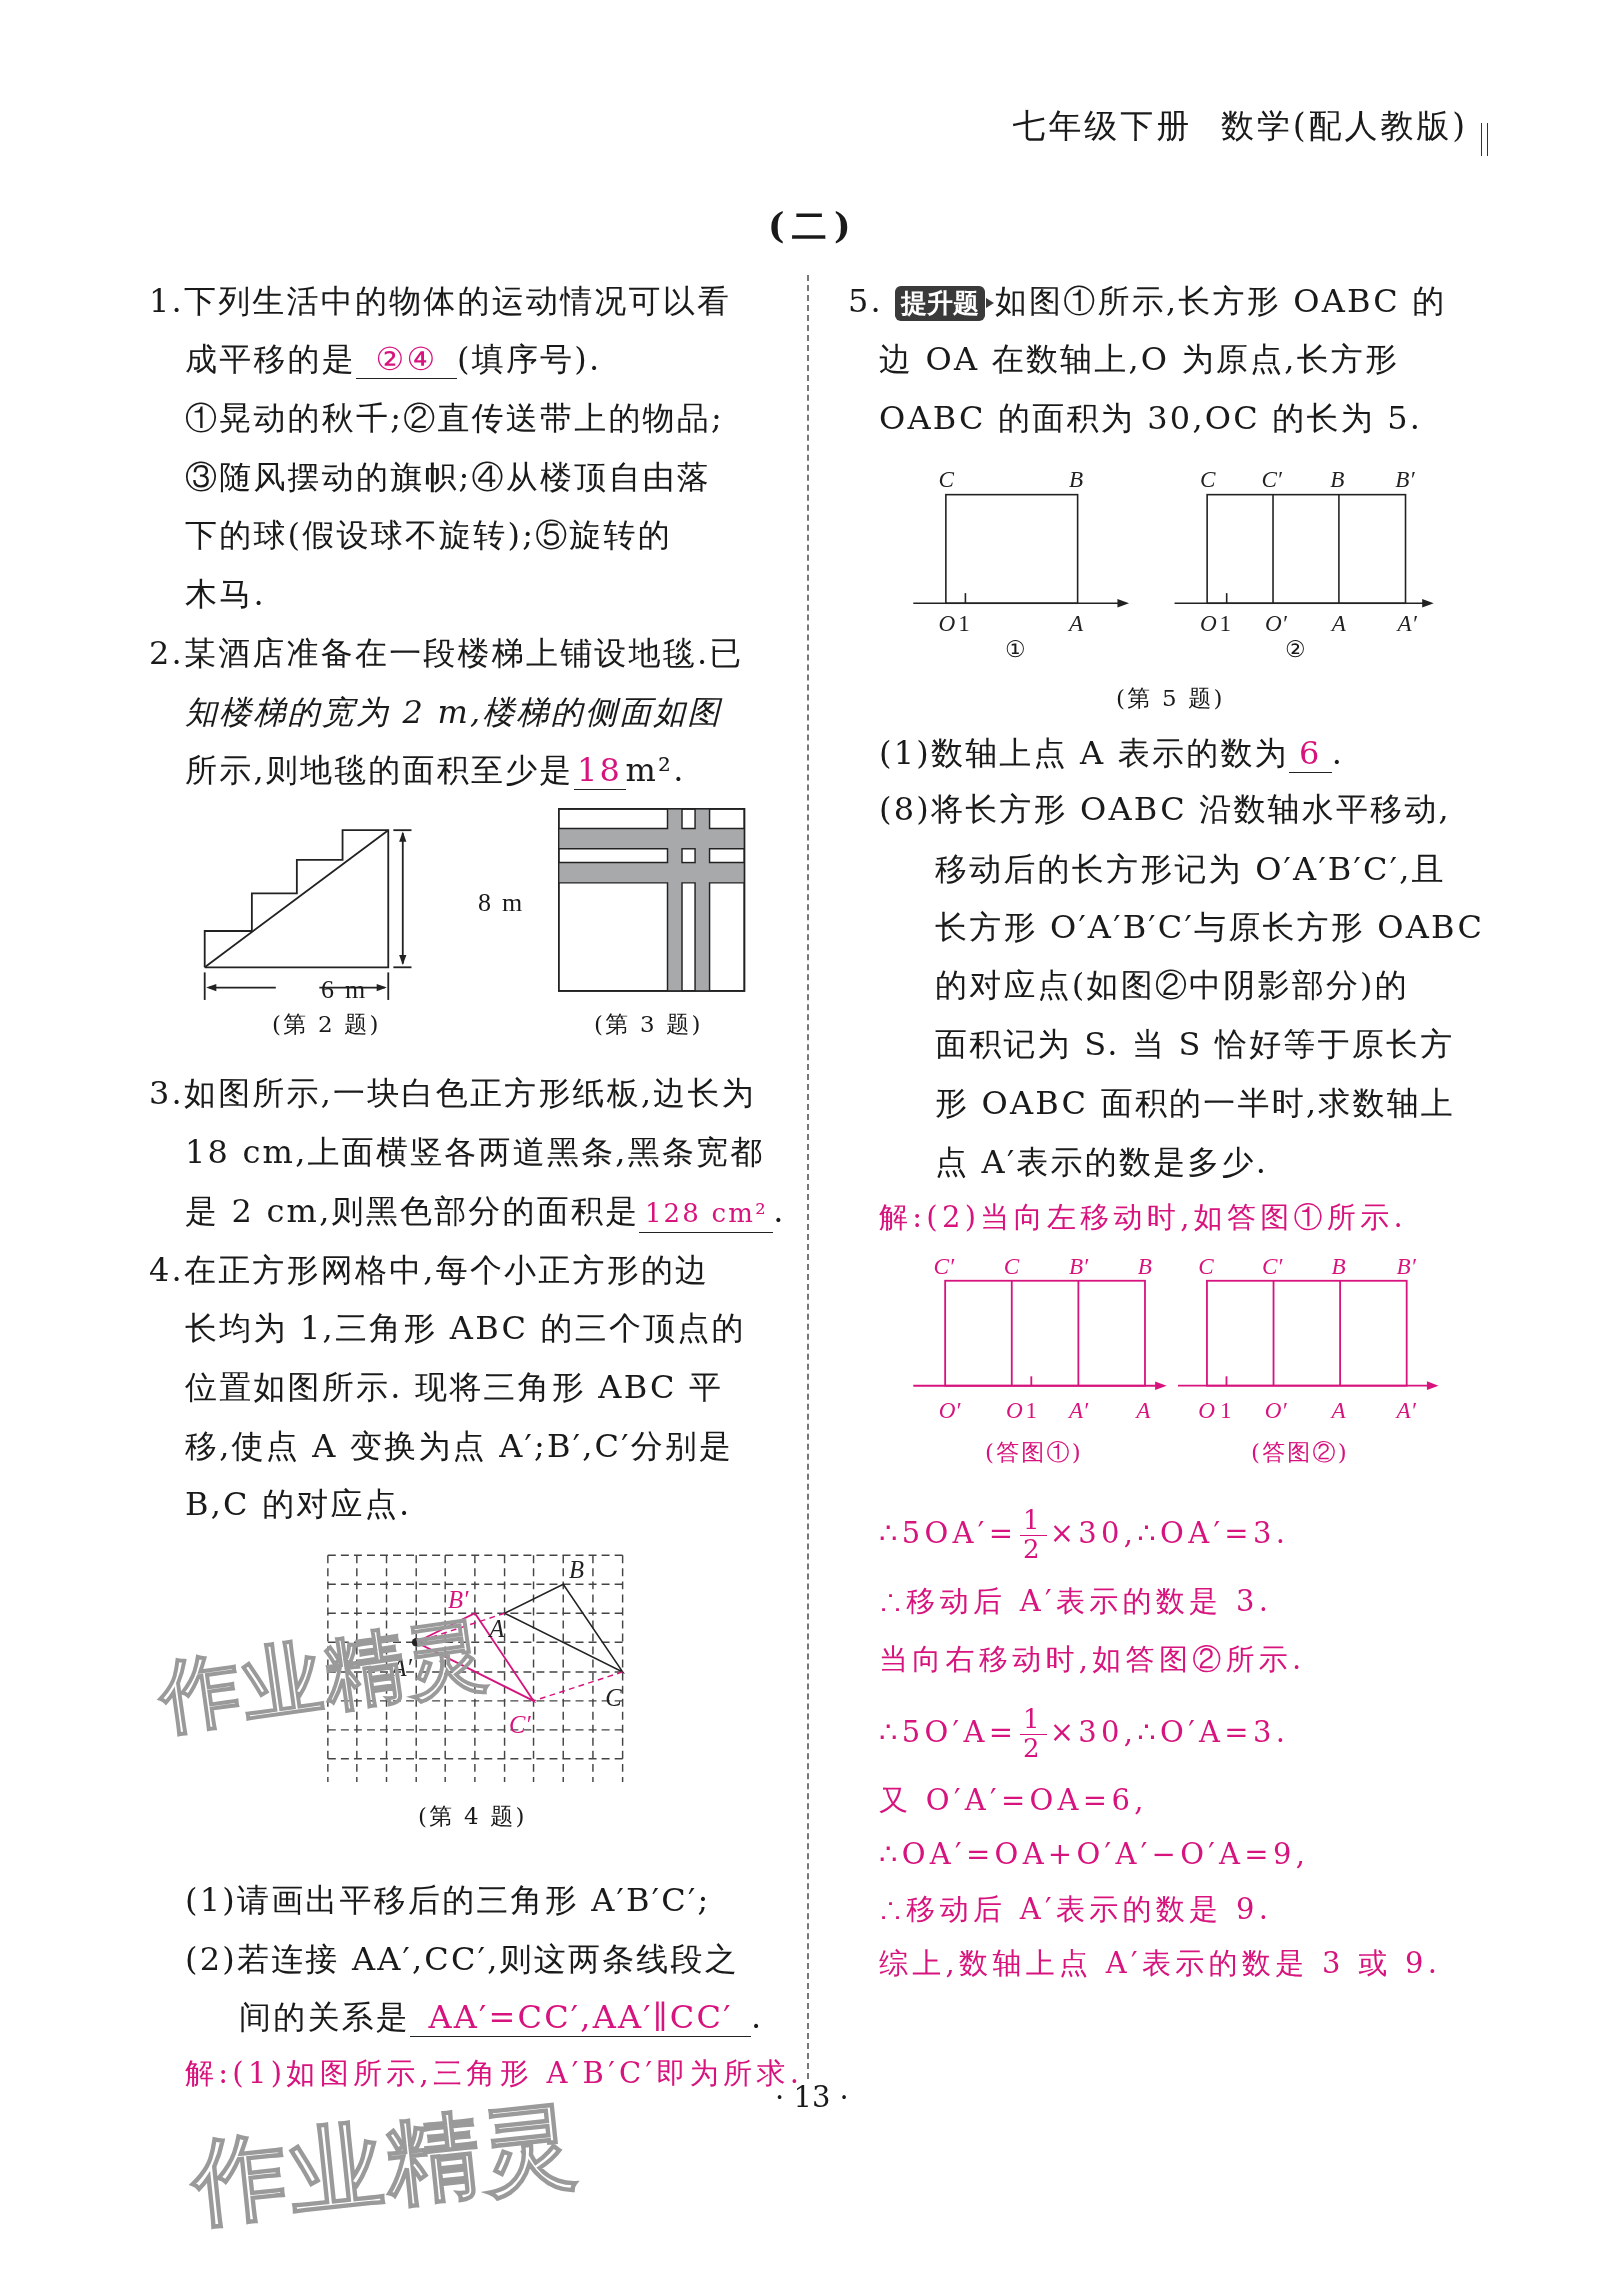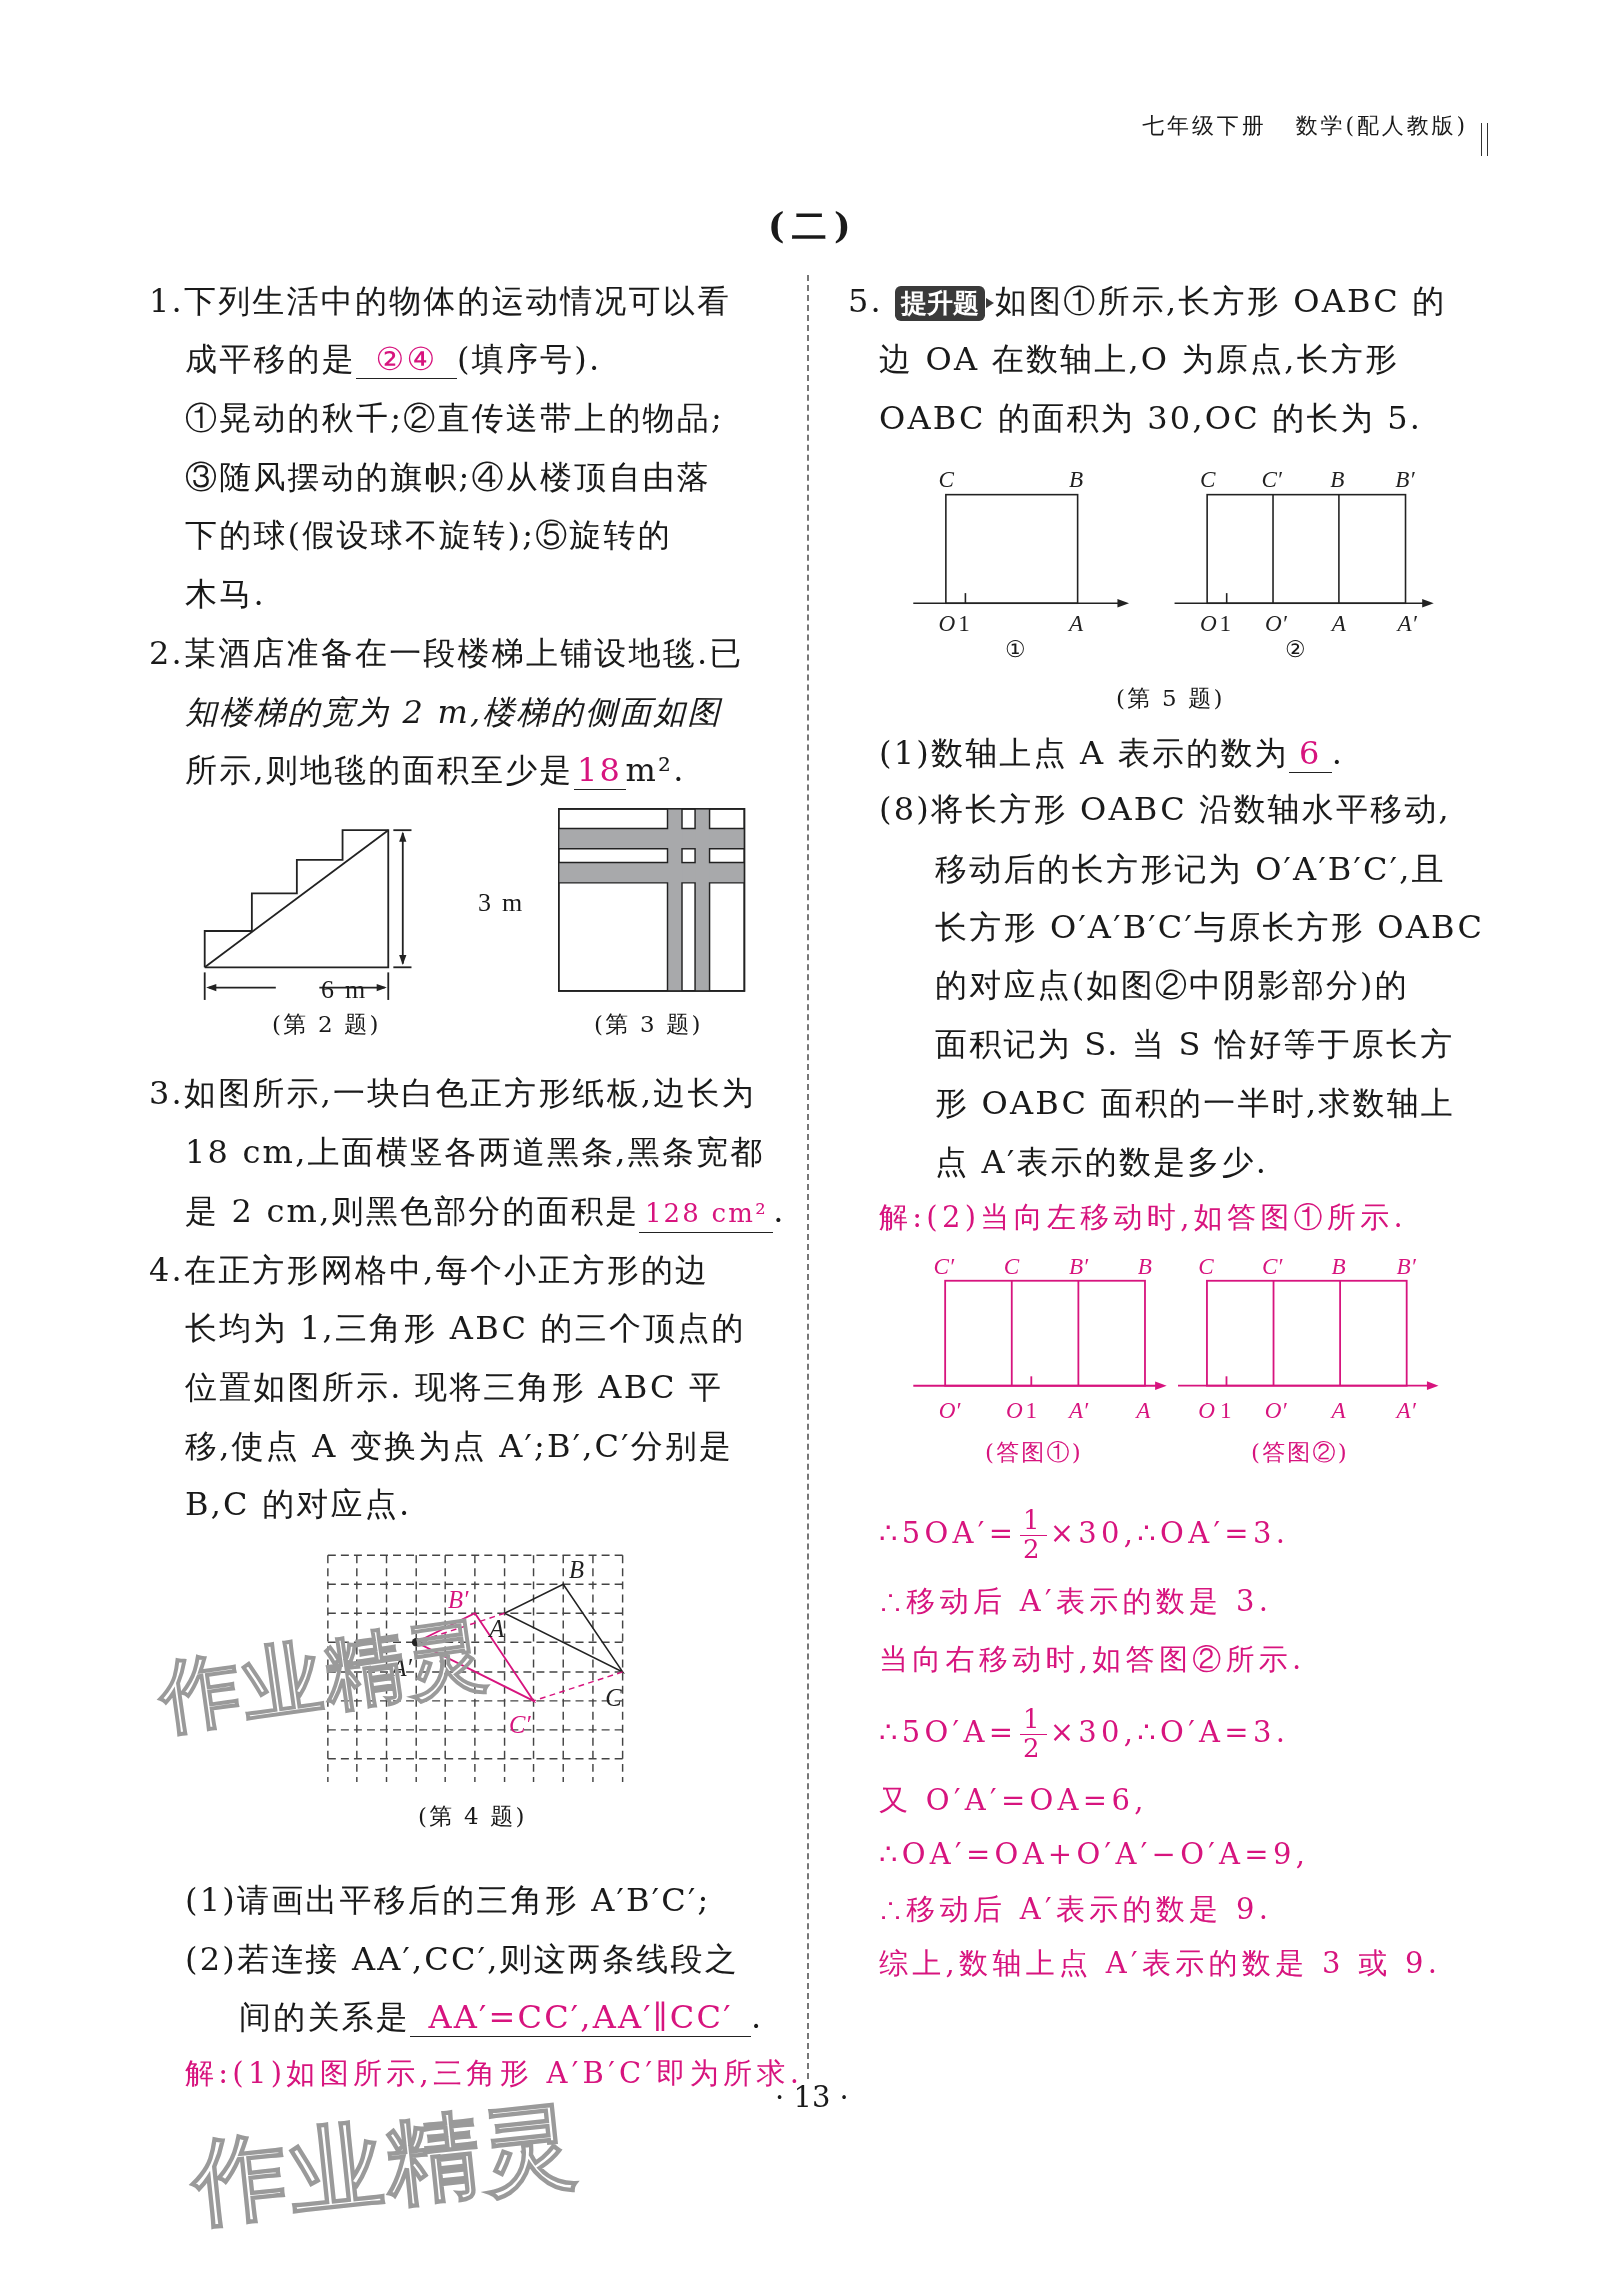--- a/index.html
+++ b/index.html
@@ -3,22 +3,22 @@
 <meta charset="utf-8">
 <style>
   html, body { margin: 0; padding: 0; background: #ffffff; }
   body {
     width: 1617px; height: 2284px; position: relative; overflow: hidden;
     font-family: "DejaVu Serif", "Liberation Serif", serif;
     color: #1a1a1a;
   }
   .abs { position: absolute; }
   .header {
-    position: absolute; top: 111px; right: 149px;
-    font-size: 22px; letter-spacing: 2.9px; white-space: nowrap;
+    position: absolute; top: 104px; right: 149px;
+    font-size: 33px; letter-spacing: 2.9px; white-space: nowrap;
   }
   .header .gap { display: inline-block; width: 29px; }
   .header-bar { position: absolute; top: 123px; left: 1481px; width: 5px; height: 33px;
     border-left: 1.4px solid #333; border-right: 1.4px solid #333; }
   .section-title {
     position: absolute; top: 203px; left: 768px;
     font-size: 35px; font-weight: bold; letter-spacing: 7.2px;
   }
   .col-divider {
     position: absolute; left: 807px; top: 275px; height: 1804px;
@@ -96,21 +96,21 @@
     <line x1="12" y1="232" x2="12" y2="270"></line>
     <line x1="265" y1="232" x2="265" y2="270"></line>
     <line x1="18" y1="253" x2="110" y2="253"></line>
     <line x1="170" y1="253" x2="260" y2="253"></line>
   </g>
   <polygon points="285,38 280,52 290,52" fill="#222"></polygon>
   <polygon points="285,222 280,208 290,208" fill="#222"></polygon>
   <polygon points="14,253 28,248 28,258" fill="#222"></polygon>
   <polygon points="263,253 249,248 249,258" fill="#222"></polygon>
 </svg>
-<div class="caption" style="top:888px;left:478px;font-size:26px;font-family:'Liberation Serif',serif;">3 m</div>
+<div class="caption" style="top:888px;left:478px;font-size:26px;font-family:'Liberation Serif',serif;">8 m</div>
 <div class="caption" style="top:975px;left:321px;font-size:26px;font-family:'Liberation Serif',serif;">6 m</div>
 <div class="caption" style="top:1009px;left:272px;">(第 2 题)</div>
 
 <svg class="abs" style="left:558px;top:808px;" width="190" height="186" viewBox="0 0 262 256">
   <rect x="1" y="1" width="256" height="251" fill="#fff" stroke="#222" stroke-width="2.5"></rect>
   <rect x="1" y="28" width="256" height="28" fill="#a8a9ab"></rect>
   <rect x="1" y="75" width="256" height="28" fill="#a8a9ab"></rect>
   <rect x="151" y="1" width="20" height="251" fill="#a8a9ab"></rect>
   <rect x="189" y="1" width="20" height="251" fill="#a8a9ab"></rect>
   <g fill="none" stroke="#222" stroke-width="2">

